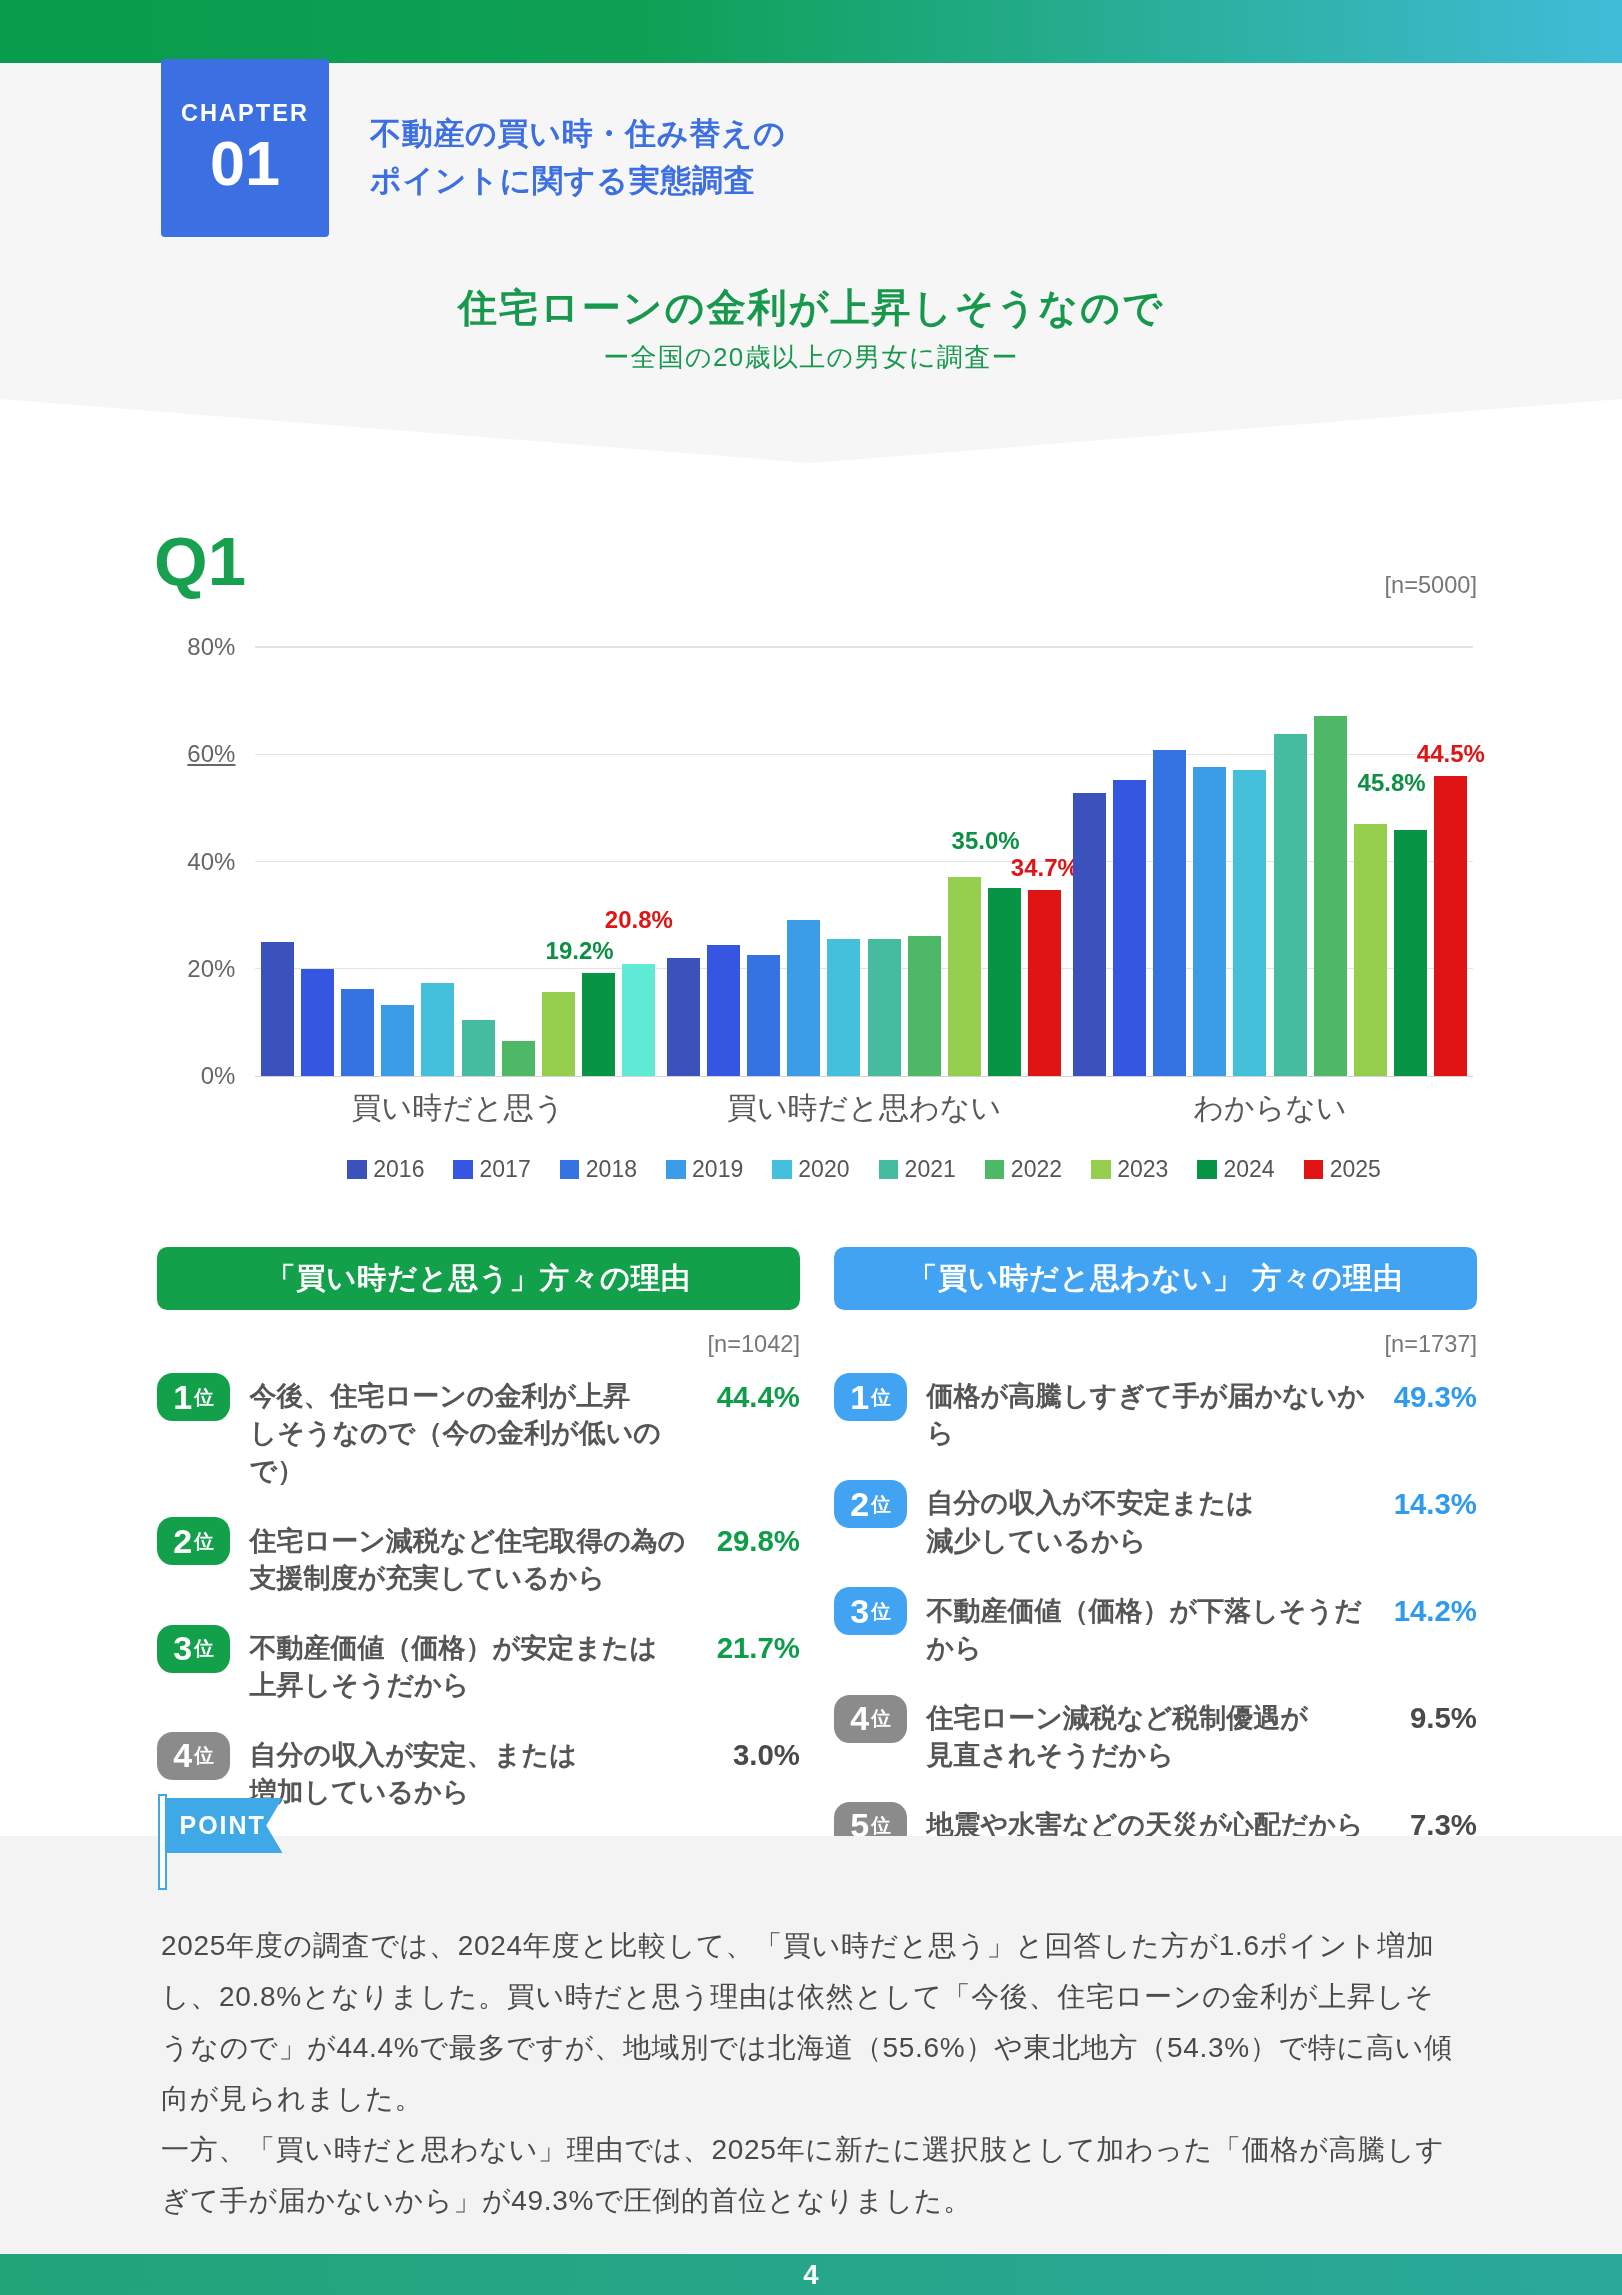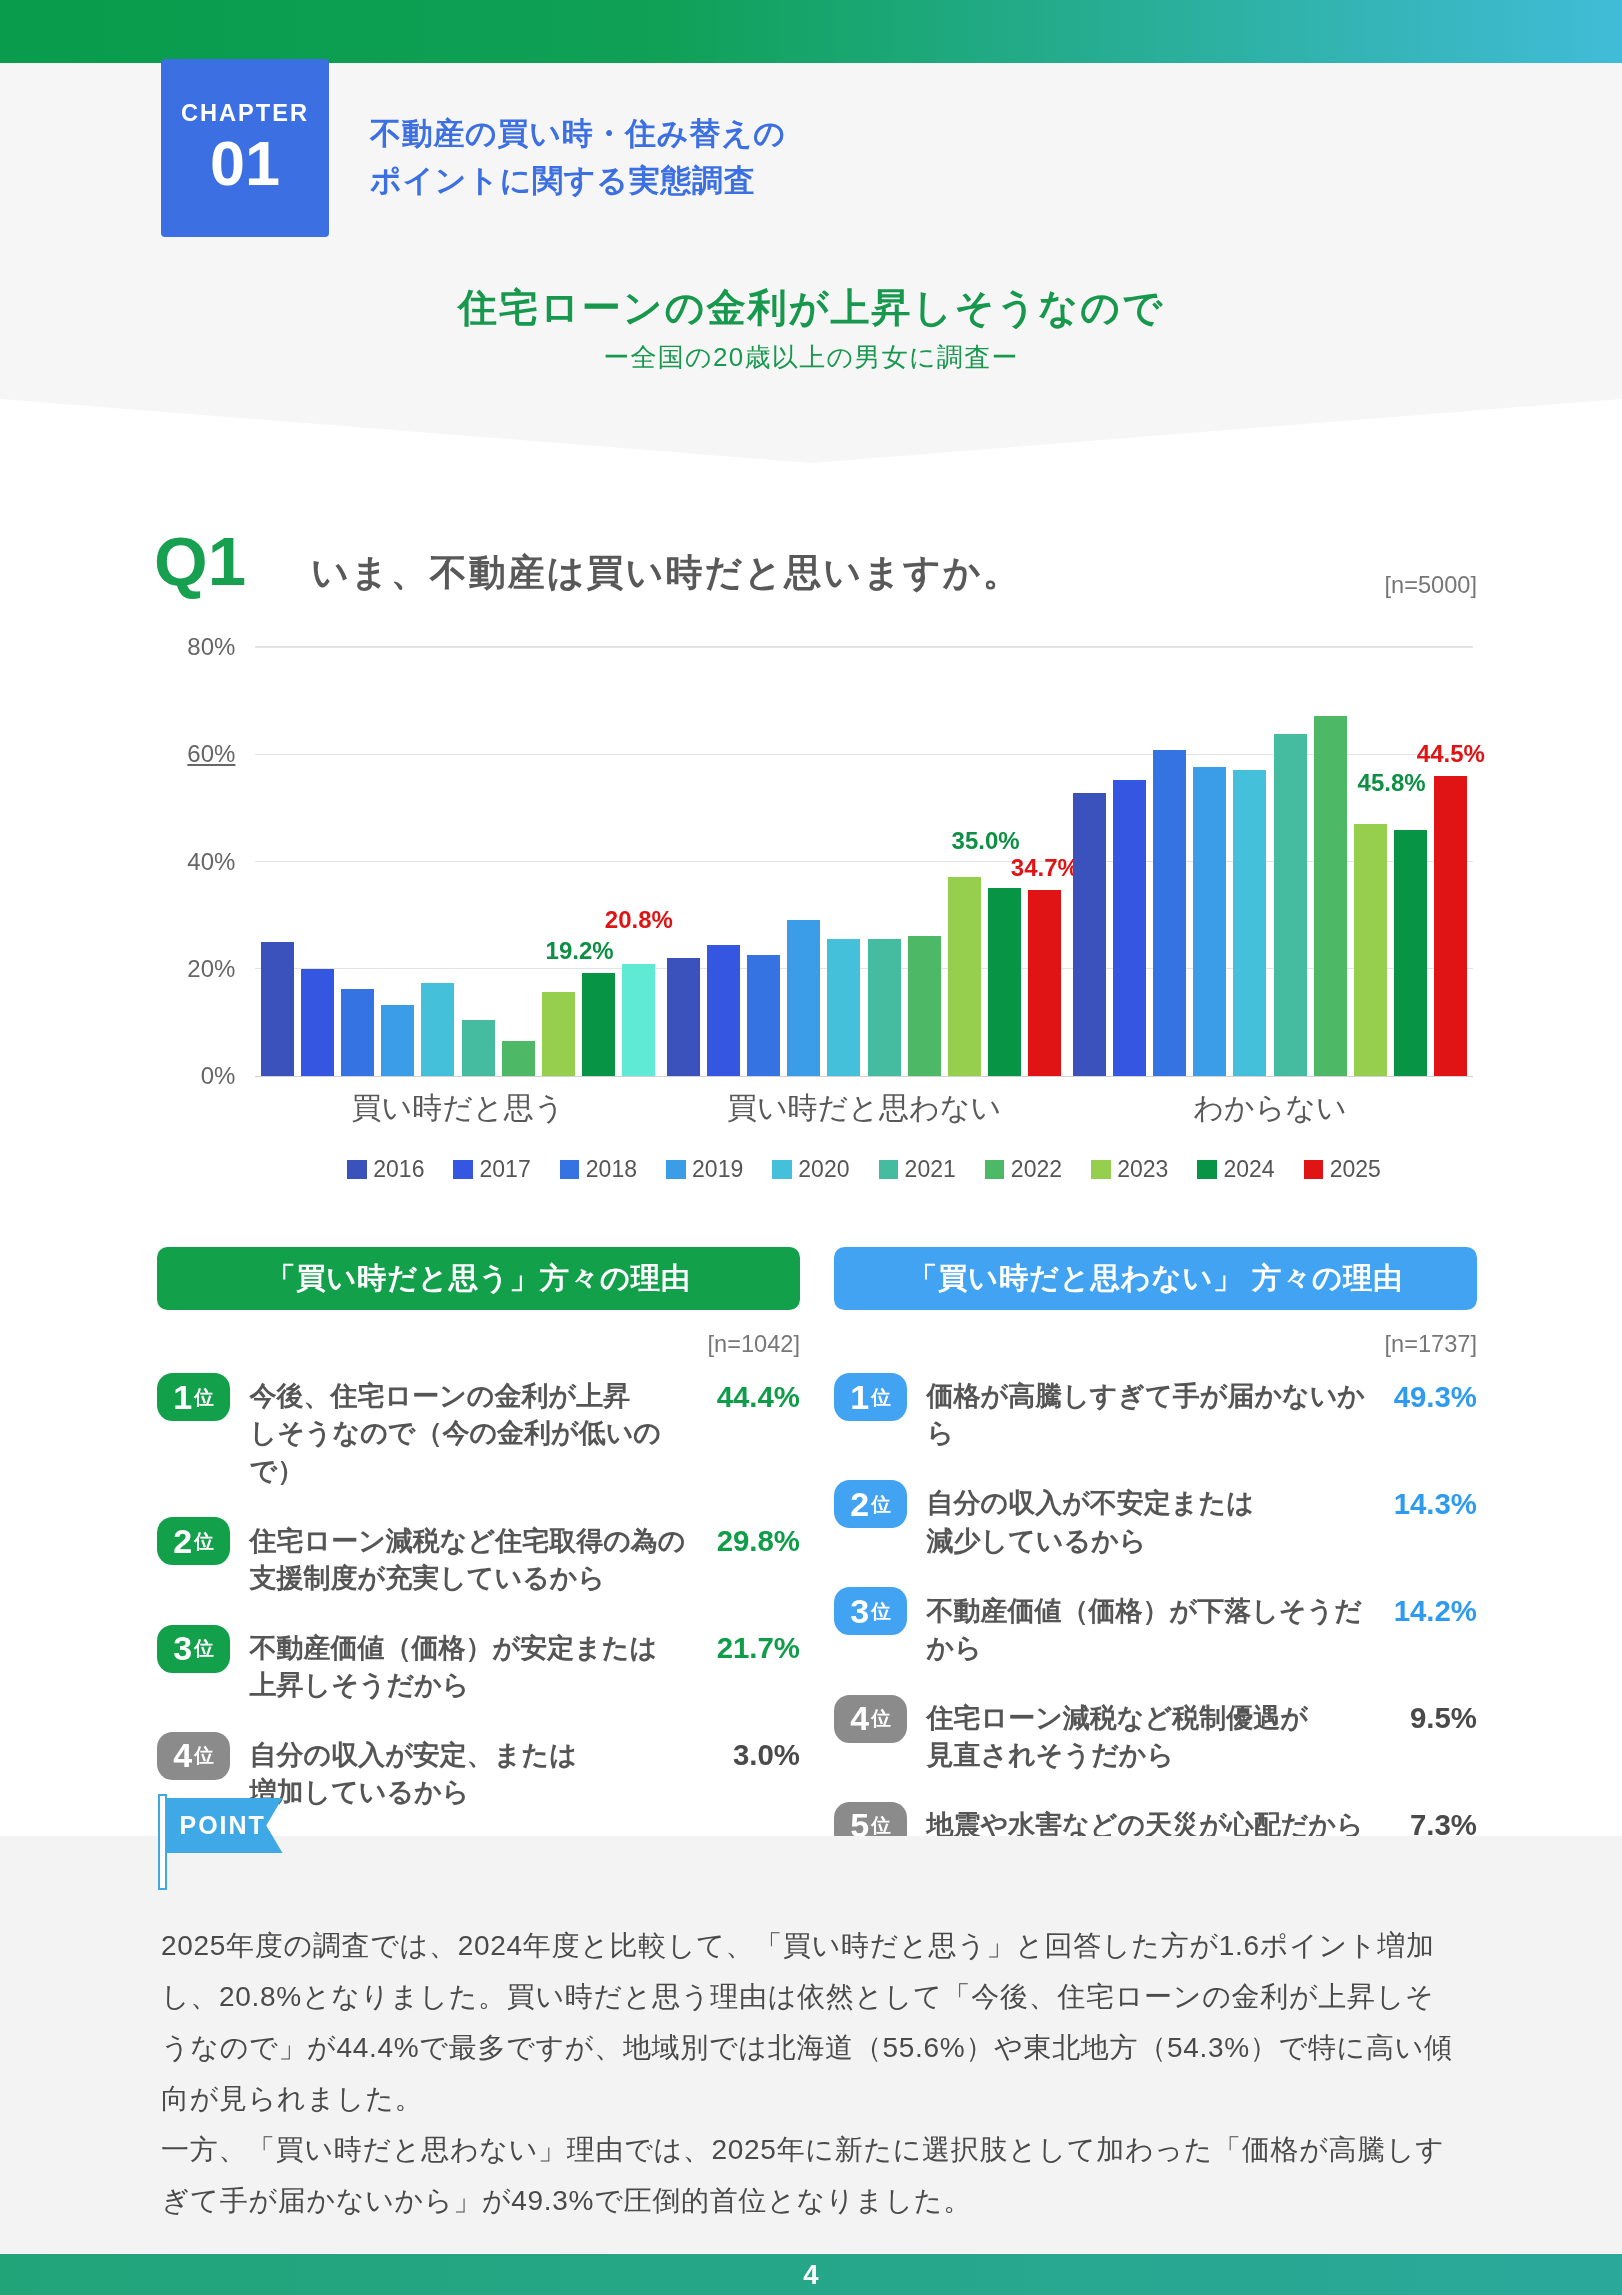--- a/index.html
+++ b/index.html
@@ -97,21 +97,20 @@
 
   <div class="chapter-title">
     <div>不動産の買い時・住み替えの</div>
     <div>ポイントに関する実態調査</div>
   </div>
 
   <div class="main-title">住宅ローンの金利が上昇しそうなので</div>
   <div class="subtitle">ー全国の20歳以上の男女に調査ー</div>
 
   <div class="q1-label">Q1</div>
-  <div class="q1-question">いま、不動産は買い時だと思いますか。</div>
   <div class="q1-sample">[n=5000]</div>
 
   <div class="chart" id="chart">
       <div class="gridline" style="top: -0.7px;"></div>
       <div class="ytick" style="top: 0px;">80%</div>
       <div class="gridline" style="top: 107px;"></div>
       <div class="ytick" style="top: 107px; text-decoration: underline;">60%</div>
       <div class="gridline" style="top: 214px;"></div>
       <div class="ytick" style="top: 215px;">40%</div>
       <div class="gridline" style="top: 321px;"></div>

